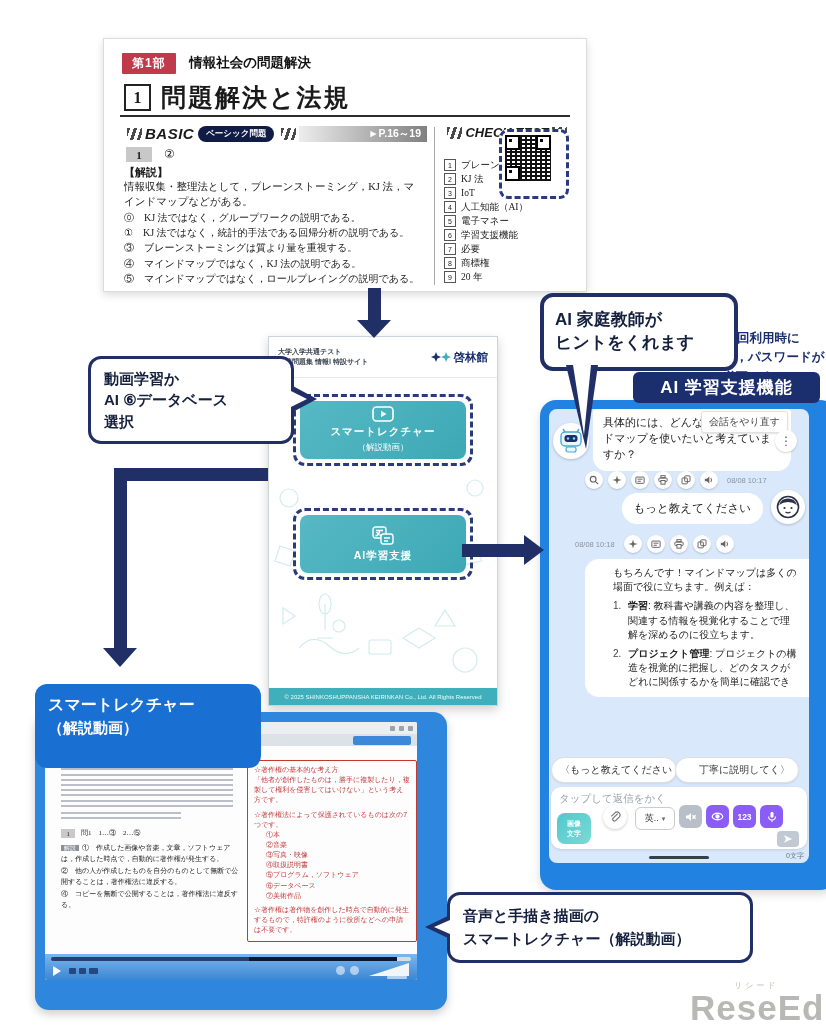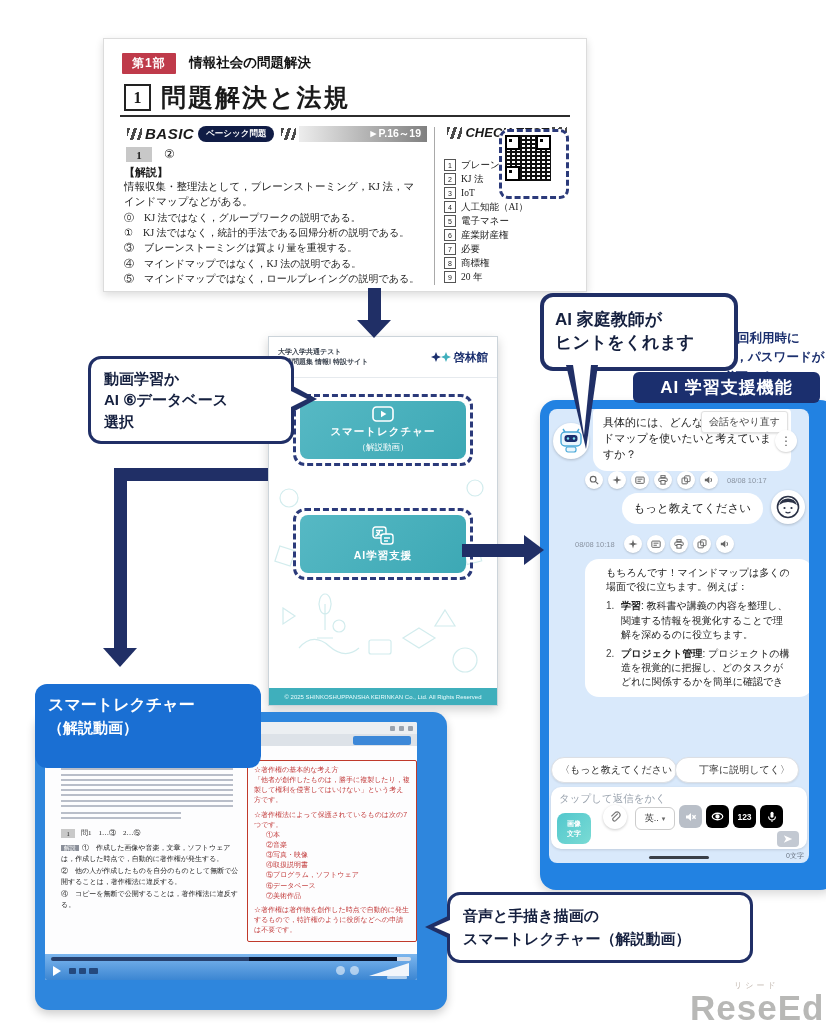--- a/index.html
+++ b/index.html
@@ -77,21 +77,21 @@
         color:#fff;font-weight:900;font-size:17px;display:flex;align-items:center;justify-content:center;
         z-index:4;letter-spacing:1px}
   .bubble{position:absolute;background:#fff;border-radius:14px;font-size:11px;line-height:1.45;color:#222}
   .icirc{width:18px;height:18px;border-radius:50%;background:#fff;box-shadow:0 1px 2px rgba(0,0,0,.18);
         display:flex;align-items:center;justify-content:center;flex:none}
   .irow{position:absolute;display:flex;align-items:center;gap:5px}
   .tstamp{font-size:7.5px;color:#8a94a2;white-space:nowrap}
   .chip{position:absolute;background:#fff;border:1px solid #dcdfe4;border-radius:14px;font-size:10px;
         color:#333;padding:5px 8px;white-space:nowrap;box-shadow:0 1px 2px rgba(0,0,0,.08)}
   .sq{width:23px;height:23px;border-radius:6px;display:flex;align-items:center;justify-content:center;position:absolute}
-  .sq-blue{background:#000000}
+  .sq-blue{background:#8b5cf6}
   .sq-gray{background:#b9bfc8}
   .num-it{position:relative;padding-left:15px;margin-top:5px}
   .num-it .no{position:absolute;left:0;top:0;color:#444}
 
   
   #vid-label{left:35px;top:684px;width:200px;height:66px;background:#1a6fd3;border-radius:12px;
         color:#fff;font-weight:900;padding:9px 13px;z-index:3;line-height:1.5}
   #vid-frame{left:35px;top:712px;width:392px;height:278px;background:#2e86dd;border-radius:14px;
         padding:10px;z-index:2;box-shadow:0 4px 10px rgba(0,0,0,.2)}
   #app-win{position:relative;width:372px;height:258px;background:#fff;overflow:hidden;border-radius:2px}
@@ -174,21 +174,21 @@
       <div class="chk-row">
           <span class="chk-no">4</span>
           <span class="chk-label serif">人工知能（AI）</span>
         </div>
       <div class="chk-row">
           <span class="chk-no">5</span>
           <span class="chk-label serif">電子マネー</span>
         </div>
       <div class="chk-row">
           <span class="chk-no">6</span>
-          <span class="chk-label serif">産業財産権</span>
+          <span class="chk-label serif">学習支援機能</span>
         </div>
       <div class="chk-row">
           <span class="chk-no">7</span>
           <span class="chk-label serif">必要</span>
         </div>
       <div class="chk-row">
           <span class="chk-no">8</span>
           <span class="chk-label serif">商標権</span>
         </div>
       <div class="chk-row">
@@ -384,21 +384,21 @@
             </svg>
           </span>
         <span class="icirc">
             <svg width="10" height="10" viewBox="0 0 12 12">
               <path d="M1 4.4 H3.4 L6.4 1.8 V10.2 L3.4 7.6 H1 Z" fill="#666"></path>
               <path d="M8.2 3.6 Q10 6 8.2 8.4" fill="none" stroke="#666" stroke-width="1.2"></path>
             </svg>
           </span>
       </div>
 
-      <div class="bubble" style="left:36px;top:150px;width:186px;padding:7px 21px;font-size:10px;line-height:1.42">
+      <div class="bubble" style="left:36px;top:150px;width:186px;padding:7px 28px;font-size:10px;line-height:1.42">
         <div>もちろんです！マインドマップは多くの場面で役に立ちます。例えば：</div>
         <div class="num-it">
           <span class="no">1.</span><b>学習</b><span>: 教科書や講義の内容を整理し、関連する情報を視覚化することで理解を深めるのに役立ちます。</span>
         </div>
         <div class="num-it">
           <span class="no">2.</span><b>プロジェクト管理</b><span>: プロジェクトの構造を視覚的に把握し、どのタスクがどれに関係するかを簡単に確認でき</span>
         </div>
       </div>
 
       <div class="chip" style="left:2px;top:348px;width:108px">〈もっと教えてください</div>

